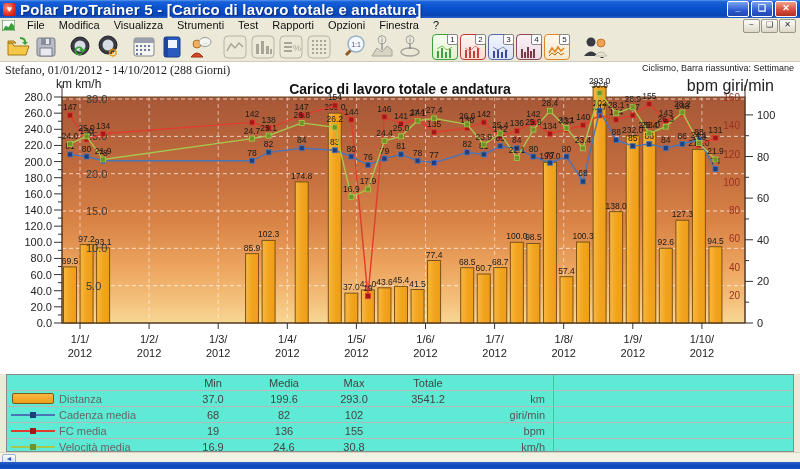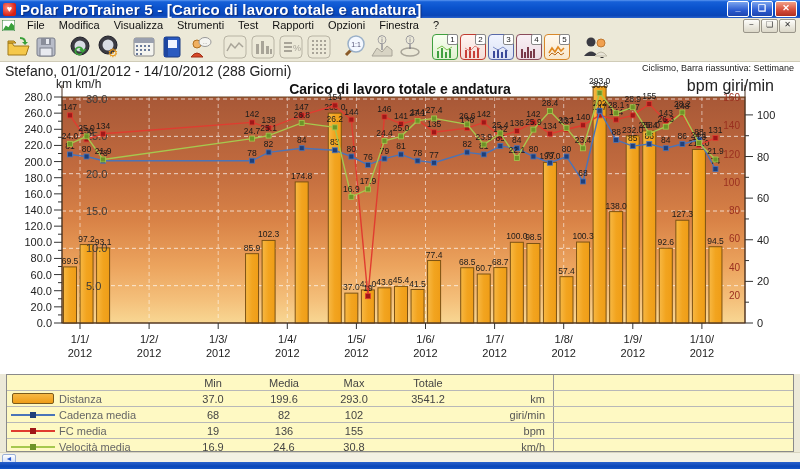--- a/index.html
+++ b/index.html
@@ -32,29 +32,29 @@
   .toolbar{position:absolute;left:0;top:33px;width:800px;height:29px;background:#ece9d8;
     border-bottom:1px solid #d0ccb8;display:flex;align-items:center;padding-left:4px;box-sizing:border-box;}
   .tbtn{width:26px;height:26px;display:flex;align-items:center;justify-content:center;margin:0 1px;}
   .tsep{width:7px;height:26px;}
   .rbtn{width:24px;height:24px;border-radius:4px;position:relative;display:flex;align-items:flex-end;justify-content:center;}
   .badge{position:absolute;top:-1px;right:-1px;width:9px;height:9px;background:#fff;border:1px solid #888;
     border-radius:2px;font-size:8px;line-height:9px;text-align:center;color:#222;}
 
   
   .chart-panel{position:absolute;left:0;top:62px;width:800px;height:312px;background:#ffffff;}
-  .athlete{position:absolute;left:5px;top:1px;font-size:14px;color:#222;}
+  .athlete{position:absolute;left:5px;top:1px;font-size:12px;color:#222;font-family:Liberation Serif, serif;}
   .mode{position:absolute;right:6px;top:1px;font-size:9px;color:#222;}
   .ctitle{position:absolute;left:0;top:19px;width:100%;text-align:center;font-size:14px;font-weight:bold;color:#111;}
   .units-l{position:absolute;left:56px;top:15px;font-size:12px;color:#222;}
   .units-r{position:absolute;right:26px;top:15px;font-size:16px;color:#222;margin-left:36px;}
   #chart-svg{position:absolute;left:0;top:0;}
 
   
-  .ltable{position:absolute;left:6px;top:374px;width:788px;height:78px;background:#fef9c3;
+  .ltable{position:absolute;left:6px;top:374px;width:788px;height:78px;background:#5eead4;
     border:1px solid #8a8a8a;box-sizing:border-box;font-size:11px;color:#444;}
   .trow{display:grid;grid-template-columns:52px 118px 72px 70px 70px 78px 86px 1fr;height:15px;
     border-bottom:1px solid #b8b8b8;align-items:center;}
   .trow:last-child{border-bottom:none;}
   .trow .c{text-align:center;}
   .trow .u{text-align:right;padding-right:8px;color:#555;}
   .trow .nm{color:#666;}
   .trow .extra{border-left:1px solid #9a9a9a;height:100%;}
   .sw{display:flex;align-items:center;justify-content:center;height:100%;}
   .sw-bar{width:40px;height:9px;background:linear-gradient(#f7b844,#ef9d17);border:1px solid #7a5a1c;border-radius:2px;}

